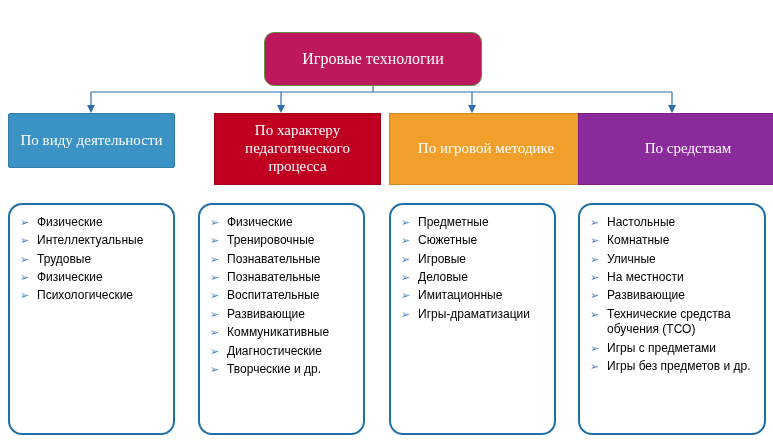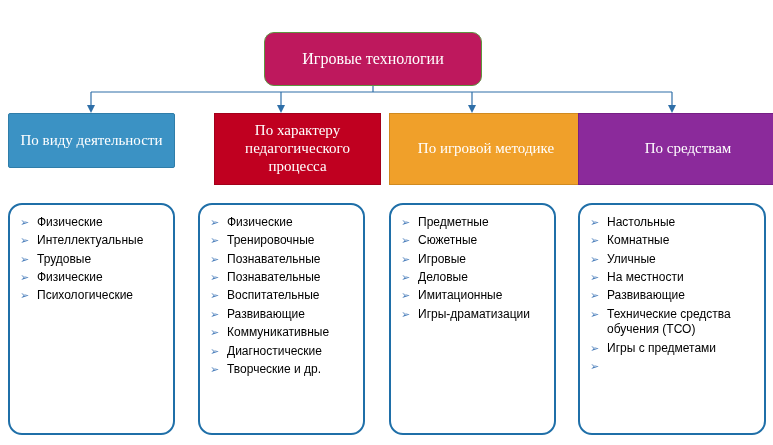--- a/index.html
+++ b/index.html
@@ -160,17 +160,17 @@
 
   <div class="panel panel4">
     <ul>
       <li><span class="bullet">➢</span><span>Настольные</span></li>
       <li><span class="bullet">➢</span><span>Комнатные</span></li>
       <li><span class="bullet">➢</span><span>Уличные</span></li>
       <li><span class="bullet">➢</span><span>На местности</span></li>
       <li><span class="bullet">➢</span><span>Развивающие</span></li>
       <li><span class="bullet">➢</span><span>Технические средства обучения (ТСО)</span></li>
       <li><span class="bullet">➢</span><span>Игры с предметами</span></li>
-      <li><span class="bullet">➢</span></li>
+      <li><span class="bullet">➢</span><span>Игры без предметов и др.</span></li>
     </ul>
   </div>
 
 </div>
 
 </body></html>

